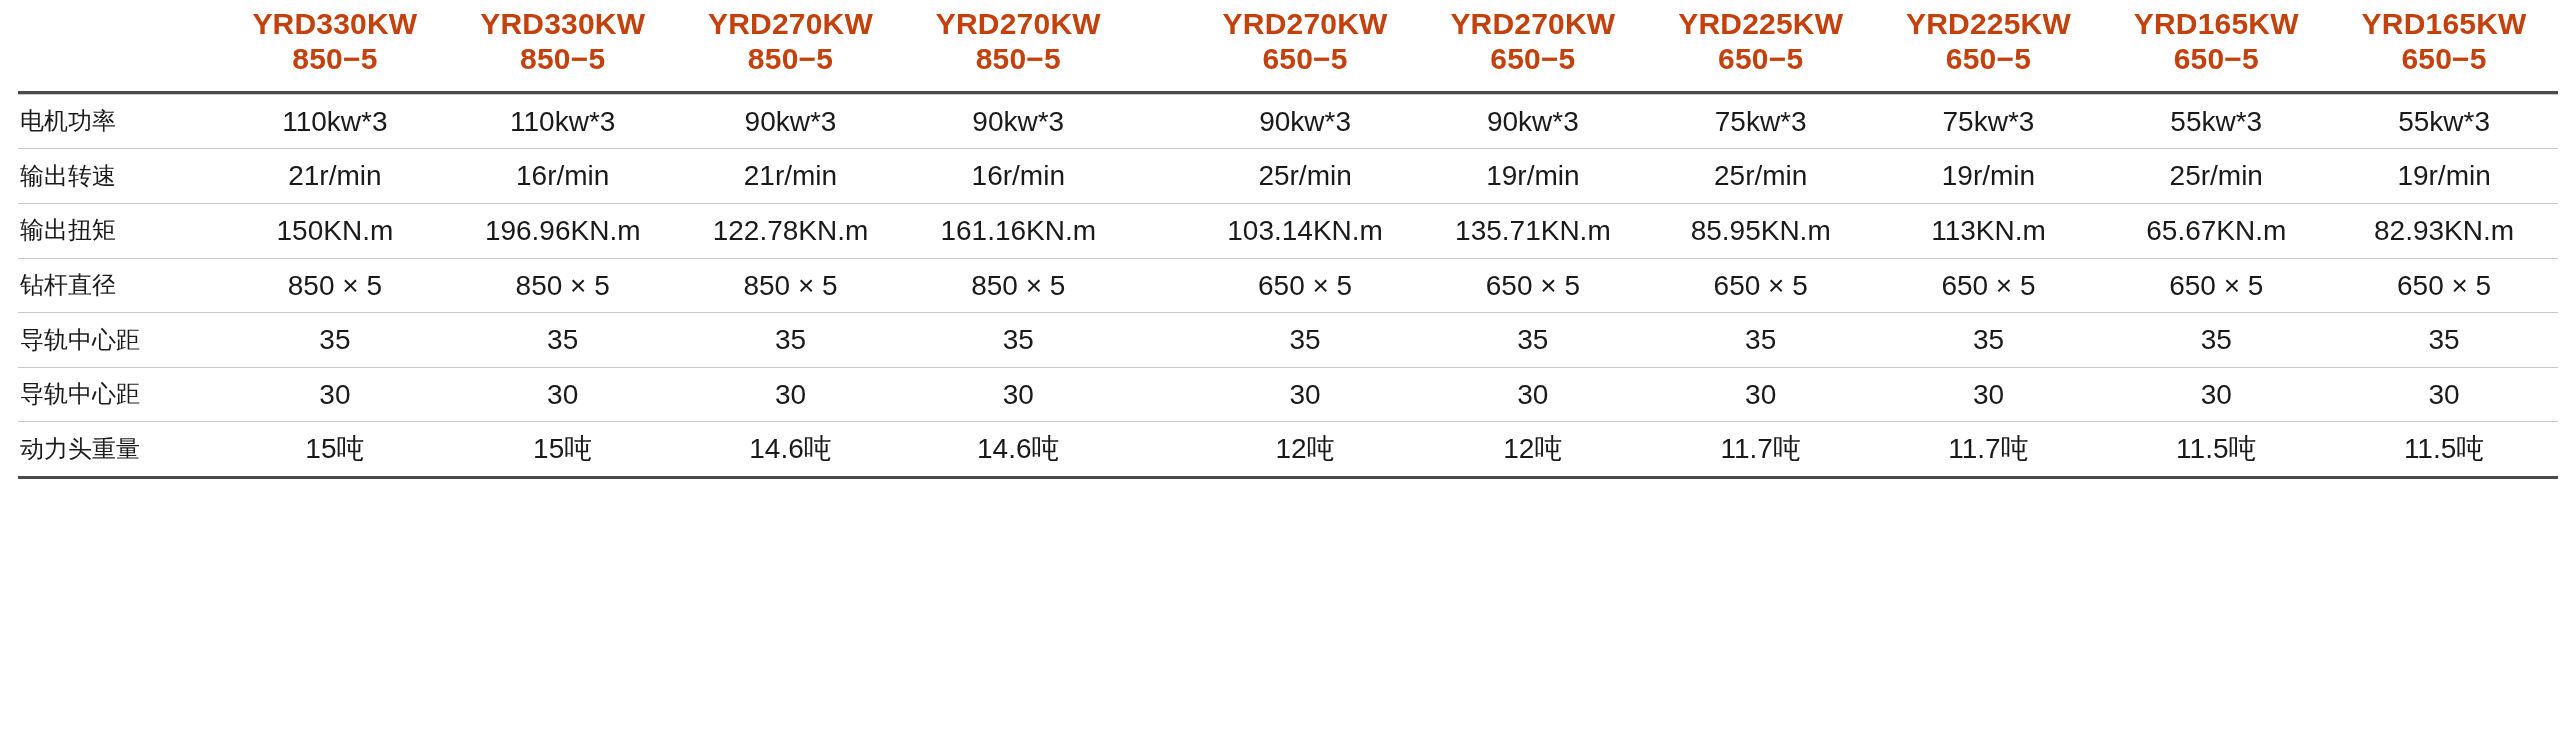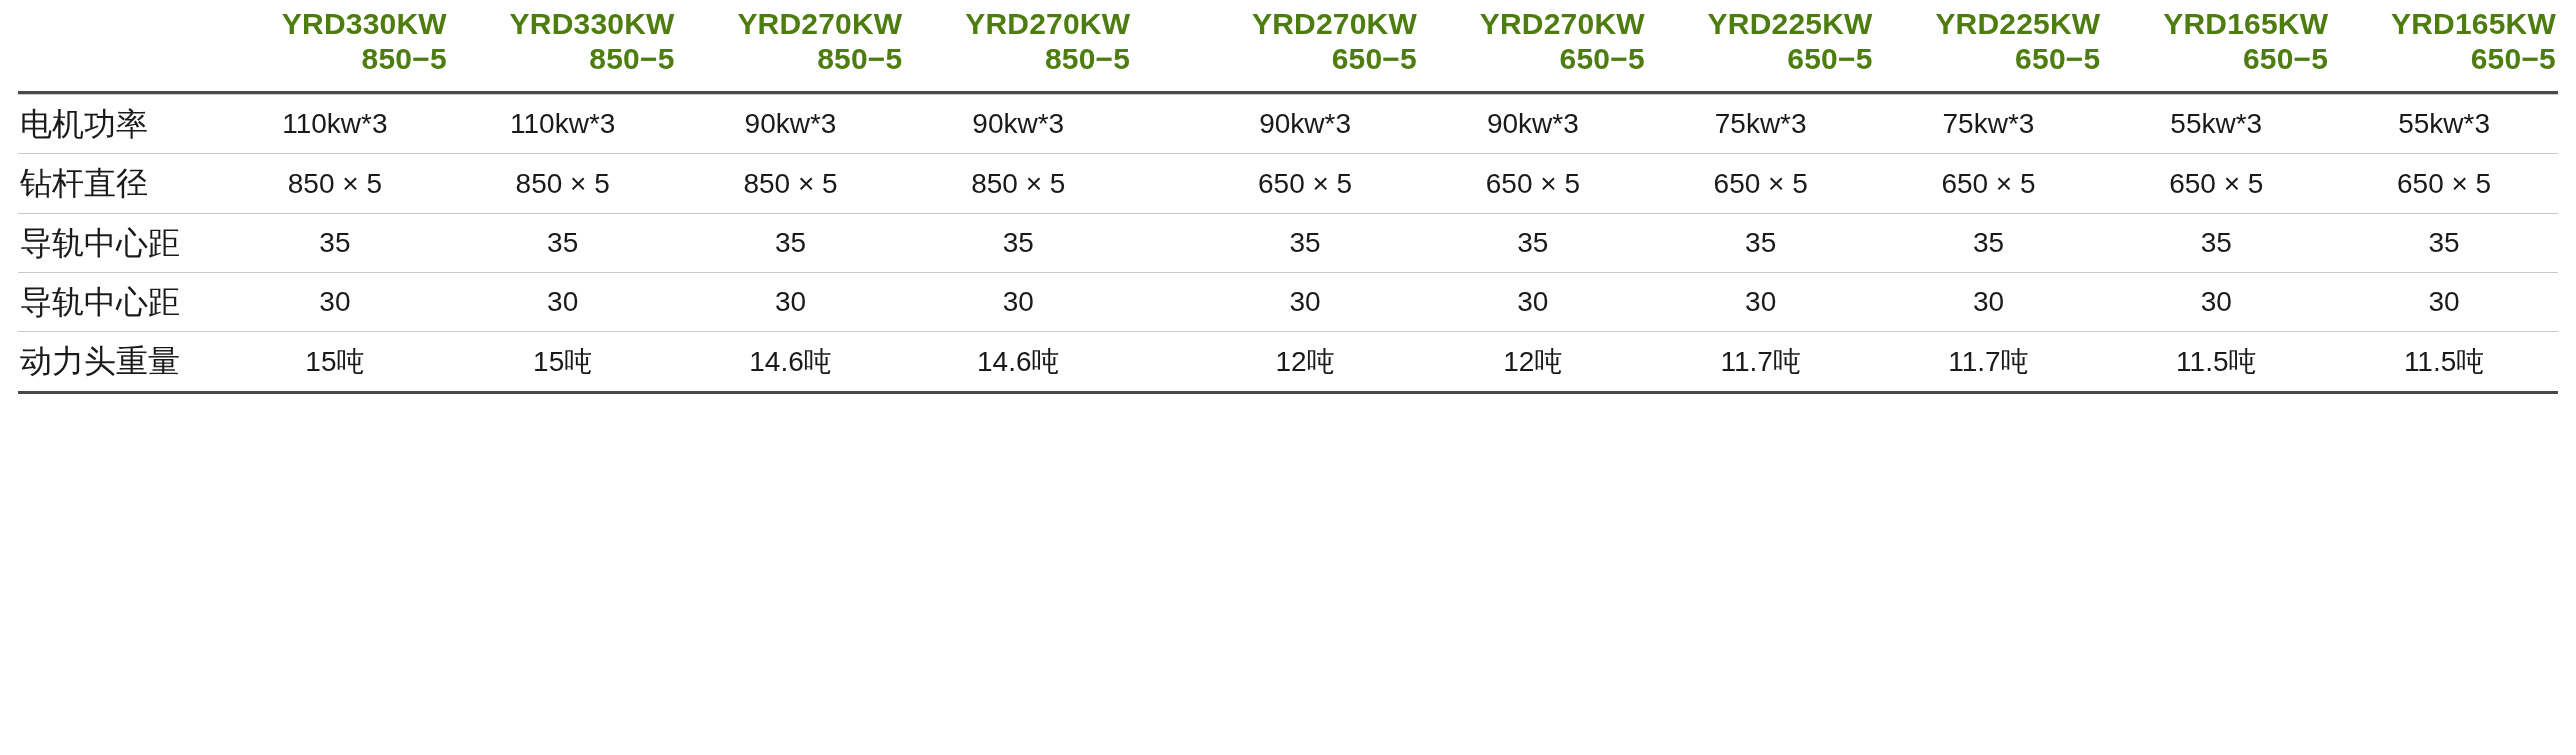--- a/index.html
+++ b/index.html
@@ -26,44 +26,44 @@
     width: 100%;
     table-layout: fixed;
   }
   table.spec col.rowlabel { width: 203px; }
   table.spec col.gap { width: 59px; }
   table.spec col.data { width: auto; }
 
   thead th {
     font-size: 30px;
     font-weight: bold;
-    text-align: right;
+    text-align: center;
     vertical-align: middle;
     padding: 6px 2px 14px 2px;
     line-height: 1.18;
-    color: #4d7c0f;
+    color: #c2410c;
     letter-spacing: 0.2px;
   }
   thead th.rowlabel-head { background: transparent; }
   thead tr.head-row { }
   thead th .model-line { display: block; }
   thead th .size-line { display: block; }
 
   tbody td {
     font-size: 28px;
     text-align: center;
     vertical-align: middle;
     padding: 10px 2px;
     border-top: 1px solid #c9c9c9;
     line-height: 1.2;
     white-space: nowrap;
   }
   tbody td.rowlabel {
     text-align: left;
-    font-size: 32px;
+    font-size: 24px;
     padding-left: 2px;
     font-weight: normal;
   }
   tbody td.gapcell {
     border-top: 1px solid #c9c9c9;
   }
   thead tr.rule-row td {
     padding: 0;
     height: 0;
   }
@@ -166,21 +166,49 @@
         <td>90kw*3</td>
         <td class="gapcell"></td>
         <td>90kw*3</td>
         <td>90kw*3</td>
         <td>75kw*3</td>
         <td>75kw*3</td>
         <td>55kw*3</td>
         <td>55kw*3</td>
       </tr>
 
-
+      <tr>
+        <td class="rowlabel">输出转速</td>
+        <td>21r/min</td>
+        <td>16r/min</td>
+        <td>21r/min</td>
+        <td>16r/min</td>
+        <td class="gapcell"></td>
+        <td>25r/min</td>
+        <td>19r/min</td>
+        <td>25r/min</td>
+        <td>19r/min</td>
+        <td>25r/min</td>
+        <td>19r/min</td>
+      </tr>
+
+      <tr>
+        <td class="rowlabel">输出扭矩</td>
+        <td>150KN.m</td>
+        <td>196.96KN.m</td>
+        <td>122.78KN.m</td>
+        <td>161.16KN.m</td>
+        <td class="gapcell"></td>
+        <td>103.14KN.m</td>
+        <td>135.71KN.m</td>
+        <td>85.95KN.m</td>
+        <td>113KN.m</td>
+        <td>65.67KN.m</td>
+        <td>82.93KN.m</td>
+      </tr>
 
       <tr>
         <td class="rowlabel">钻杆直径</td>
         <td>850 × 5</td>
         <td>850 × 5</td>
         <td>850 × 5</td>
         <td>850 × 5</td>
         <td class="gapcell"></td>
         <td>650 × 5</td>
         <td>650 × 5</td>

